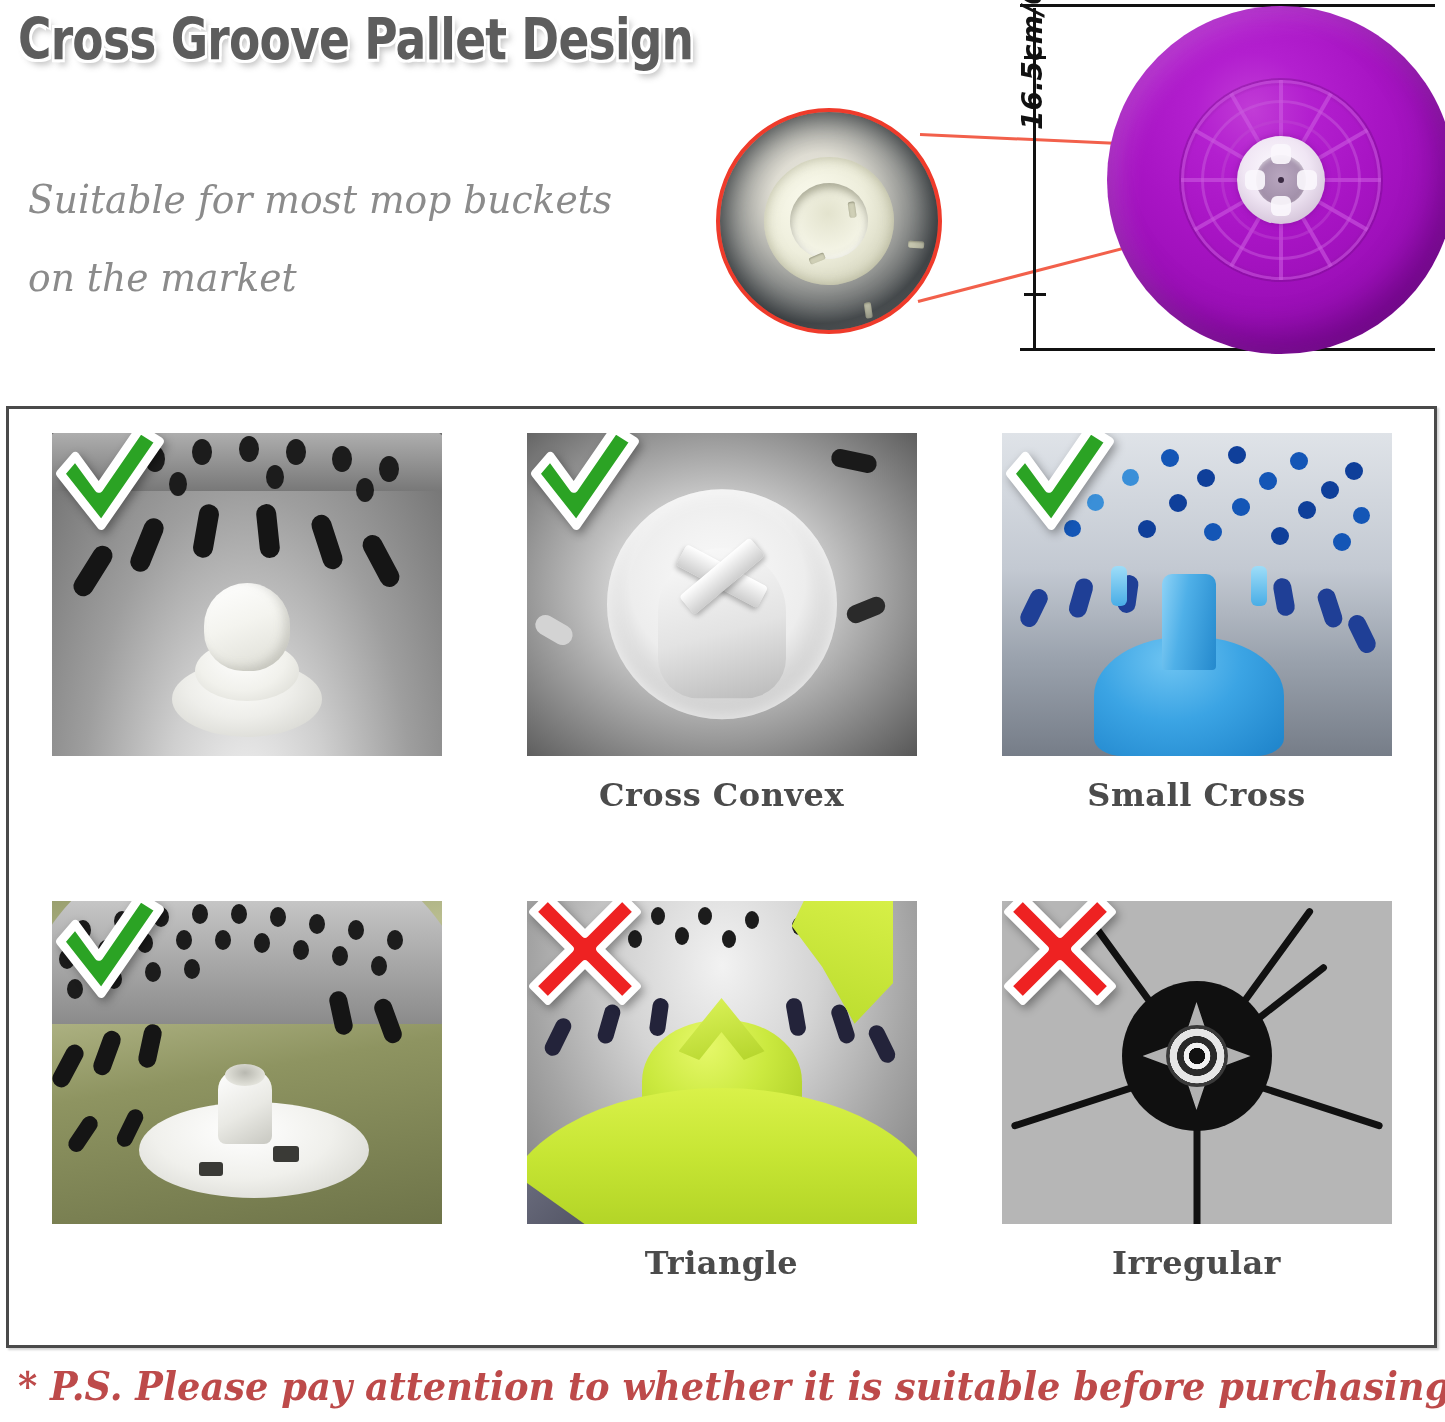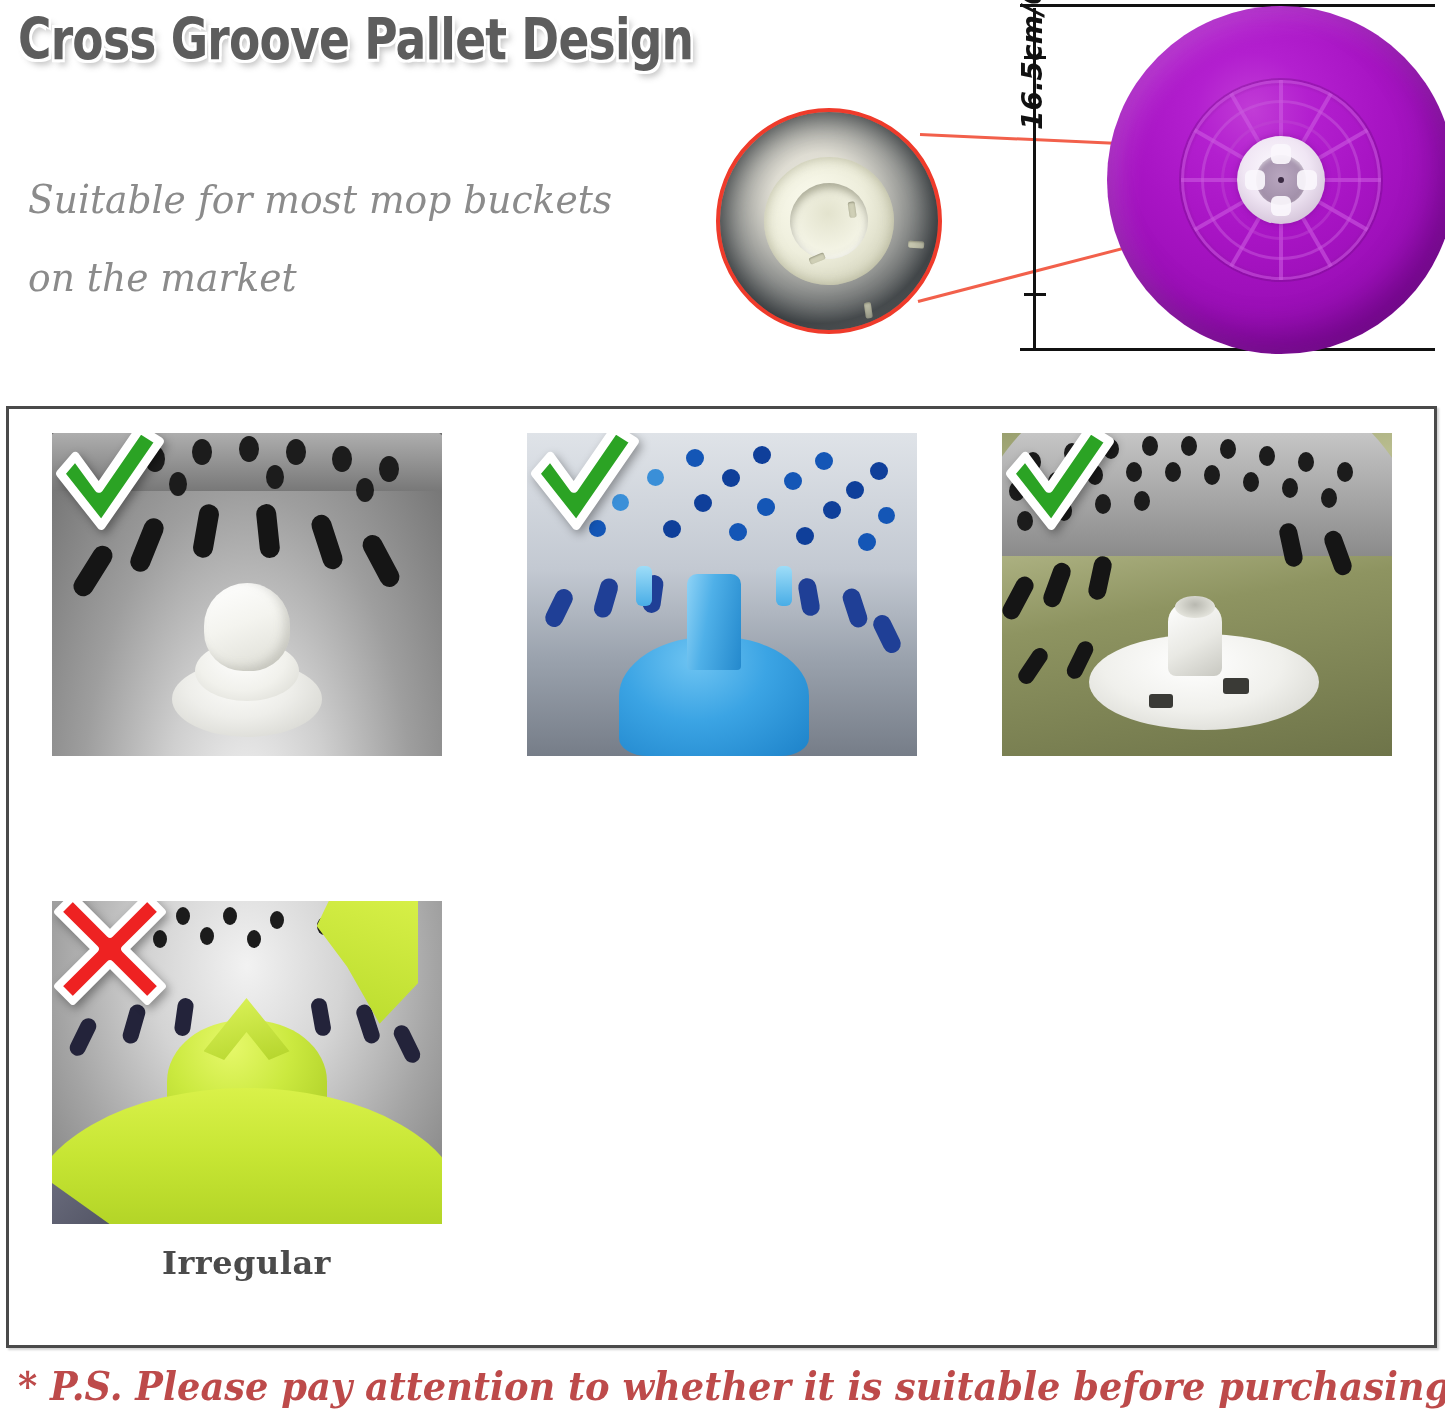--- a/index.html
+++ b/index.html
@@ -439,20 +439,42 @@
             </div>
           </div>
           <div class="mark">
             <svg viewBox="0 0 100 100" aria-hidden="true">
               <path d="M10 44 L22 30 L41 56 L74 8 L90 18 L43 86 Z" fill="#2BA324" stroke="#ffffff" stroke-width="7" stroke-linejoin="round"></path>
             </svg>
           </div>
         </div>
       </div>
 
+      <div class="cell">
+        <div class="photo">
+          <div class="photo-inner drum">
+            <div class="steel" style="background:radial-gradient(ellipse at 48% 48%, #fbfbfb 0%, #e0e0e0 26%, #a8a8a8 56%, #575757 100%);"></div>
+            <div class="slot-h" style="left:78%;top:6%;width:46px;height:18px;border-radius:12px;background:#1a1a1a;transform:rotate(12deg);"></div>
+            <div class="slot-h" style="left:82%;top:52%;width:40px;height:18px;border-radius:12px;background:#2a2a2a;transform:rotate(-22deg);"></div>
+            <div class="slot-h" style="left:2%;top:58%;width:40px;height:20px;border-radius:12px;background:#d3d3d3;transform:rotate(30deg);"></div>
+            <div class="nub-cross">
+              <div class="collar"></div>
+              <div class="cyl"></div>
+              <div class="xa"></div>
+              <div class="xb"></div>
+            </div>
+          </div>
+          <div class="mark">
+            <svg viewBox="0 0 100 100" aria-hidden="true">
+              <path d="M10 44 L22 30 L41 56 L74 8 L90 18 L43 86 Z" fill="#2BA324" stroke="#ffffff" stroke-width="7" stroke-linejoin="round"></path>
+            </svg>
+          </div>
+        </div>
+        <div class="cap">Cross Convex</div>
+      </div>
 
       <div class="cell">
         <div class="photo">
           <div class="photo-inner drum">
             <div class="steel" style="background:linear-gradient(180deg,#dfe3e8 0%,#c3c9d2 42%,#9aa2ad 70%,#767d88 100%);"></div>
             <div class="holes">
               <div class="dot-blue" style="left:41%;top:5%;width:18px;height:18px;"></div>
               <div class="dot-blue" style="left:58%;top:4%;width:18px;height:18px;background:#0f3f9a;"></div>
               <div class="dot-blue" style="left:74%;top:6%;width:18px;height:18px;"></div>
               <div class="dot-blue" style="left:88%;top:9%;width:18px;height:18px;background:#0f3f9a;"></div>
@@ -483,20 +505,21 @@
               <div class="fin" style="left:22px;"></div>
               <div class="fin" style="right:22px;"></div>
             </div>
           </div>
           <div class="mark">
             <svg viewBox="0 0 100 100" aria-hidden="true">
               <path d="M10 44 L22 30 L41 56 L74 8 L90 18 L43 86 Z" fill="#2BA324" stroke="#ffffff" stroke-width="7" stroke-linejoin="round"></path>
             </svg>
           </div>
         </div>
+        <div class="cap">Small Cross</div>
       </div>
 
       <div class="cell">
         <div class="photo">
           <div class="photo-inner drum">
             <div class="steel" style="background:linear-gradient(170deg,#9aa06f 0%,#b9bd8f 22%,#8e9461 52%,#6e7449 100%);"></div>
             <div class="steel-band" style="top:-22%;height:60%;background:linear-gradient(180deg,#ececec,#bdbdbd 45%,#8b8b8b 100%);"></div>
             <div class="holes">
               <div class="hole" style="left:6%;top:6%;width:16px;height:20px;"></div>
               <div class="hole" style="left:16%;top:3%;width:16px;height:20px;"></div>
@@ -573,22 +596,43 @@
             </div>
             <div class="green-rim"></div>
             <div class="grey-corner"></div>
           </div>
           <div class="mark">
             <svg viewBox="0 0 100 100" aria-hidden="true">
               <path d="M20 8 L50 38 L80 8 L92 20 L62 50 L92 80 L80 92 L50 62 L20 92 L8 80 L38 50 L8 20 Z" fill="#EE2222" stroke="#ffffff" stroke-width="6" stroke-linejoin="round"></path>
             </svg>
           </div>
         </div>
+        <div class="cap">Triangle</div>
+      </div>
+
+      <div class="cell">
+        <div class="photo">
+          <div class="photo-inner fan">
+            <div class="fan-blade" style="transform:rotate(18deg);"></div>
+            <div class="fan-blade" style="transform:rotate(90deg);"></div>
+            <div class="fan-blade" style="transform:rotate(162deg);"></div>
+            <div class="fan-blade" style="transform:rotate(234deg);"></div>
+            <div class="fan-blade" style="transform:rotate(306deg);"></div>
+            <div class="fan-blade" style="transform:rotate(-38deg);width:42%;"></div>
+            <div class="fan-hub"></div>
+            <div class="fan-star"></div>
+            <div class="fan-hub2"></div>
+          </div>
+          <div class="mark">
+            <svg viewBox="0 0 100 100" aria-hidden="true">
+              <path d="M20 8 L50 38 L80 8 L92 20 L62 50 L92 80 L80 92 L50 62 L20 92 L8 80 L38 50 L8 20 Z" fill="#EE2222" stroke="#ffffff" stroke-width="6" stroke-linejoin="round"></path>
+            </svg>
+          </div>
+        </div>
         <div class="cap">Irregular</div>
       </div>
-
 
     </div>
   </div>
 
   <div class="footer">* P.S. Please pay attention to whether it is suitable before purchasing.</div>
 
 </div>
 
 </body></html>

